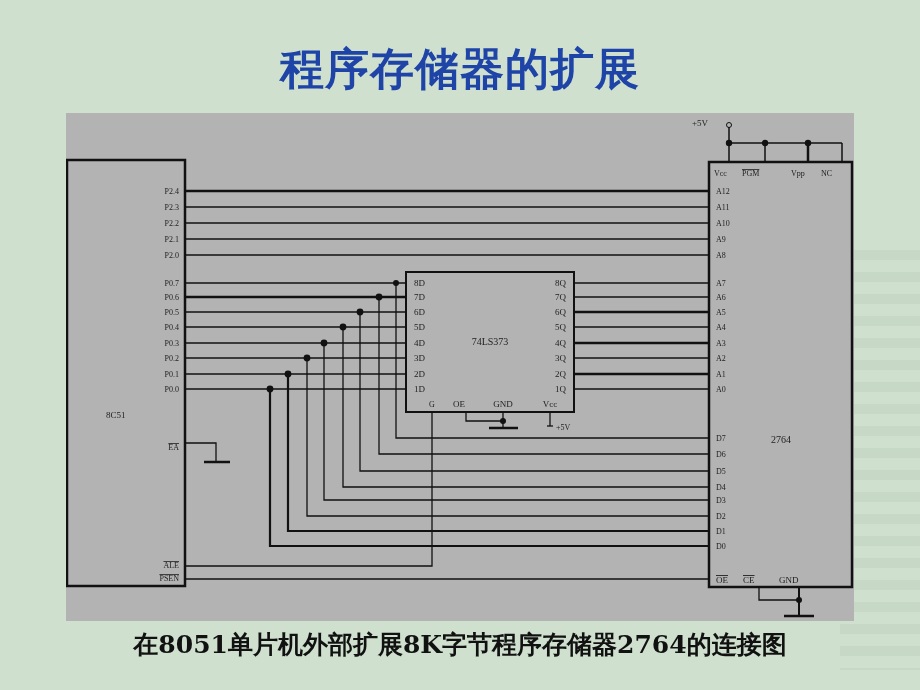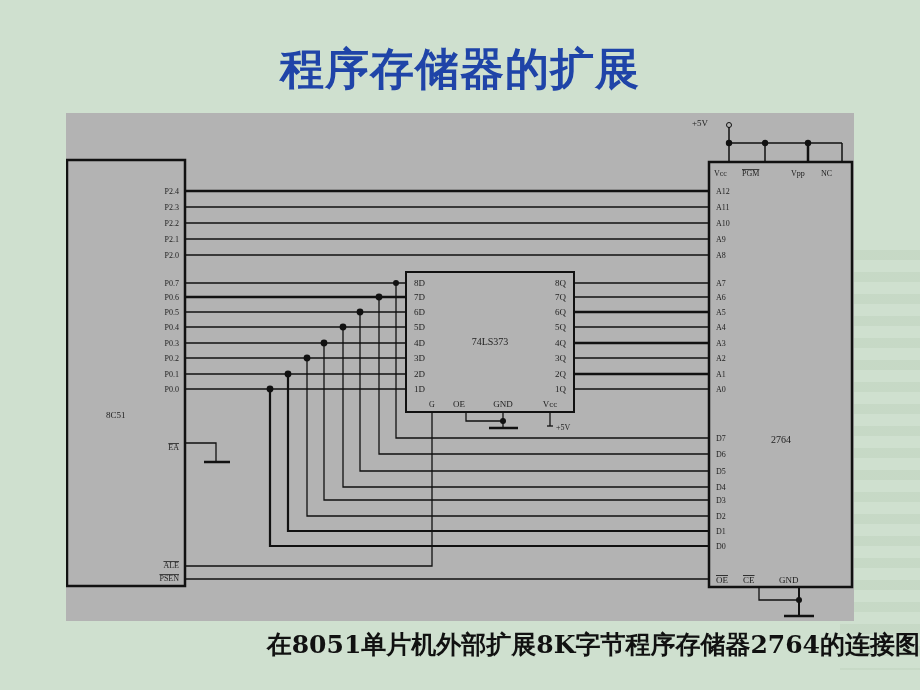--- a/index.html
+++ b/index.html
@@ -12,21 +12,21 @@
     position: absolute; right: 0; top: 250px; width: 80px; height: 420px;
     background: repeating-linear-gradient(180deg, #c3d6c2 0 10px, #cfe0cf 10px 22px);
     opacity: 0.7;
   }
   .title {
     position: absolute; top: 40px; left: 0; width: 920px; text-align: center;
     font-family: "DejaVu Sans", sans-serif; font-size: 44px; font-weight: bold;
     color: #1f44a8; letter-spacing: 1px;
   }
   .caption {
-    position: absolute; top: 628px; left: 0; width: 920px; text-align: right;
+    position: absolute; top: 628px; left: 0; width: 920px; text-align: center;
     font-family: "DejaVu Serif", serif; font-size: 25px; font-weight: bold; color: #111;
   }
   .diagram {
     position: absolute; left: 66px; top: 113px; width: 788px; height: 508px;
     background: #b3b3b3;
   }
   svg text { font-family: "Liberation Serif", serif; fill: #222; }
 </style>
 </head>
 <body>

